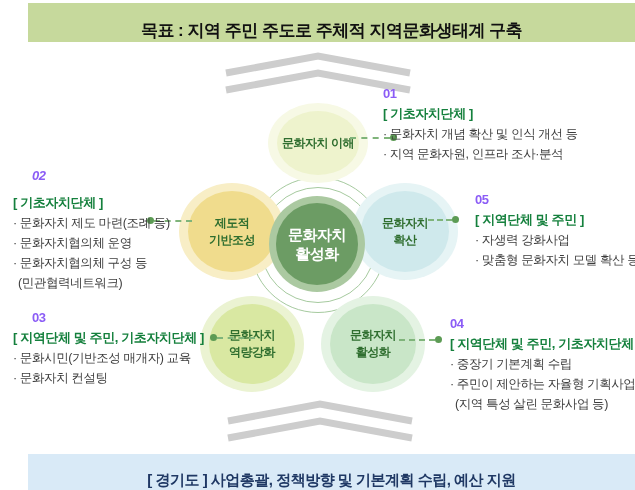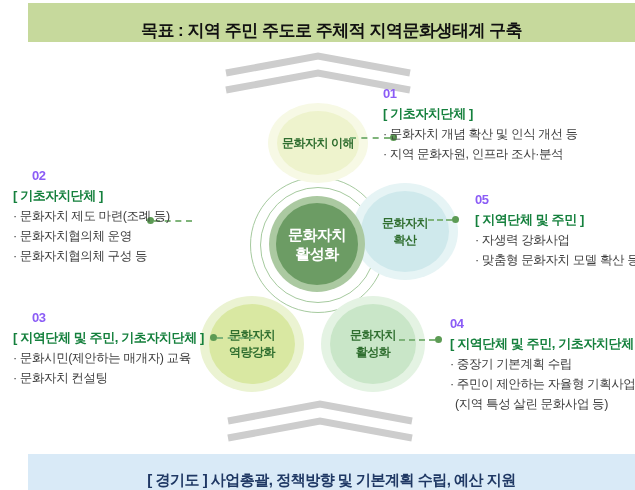--- a/index.html
+++ b/index.html
@@ -41,21 +41,21 @@
   #petal-br{left:321px;top:296px;width:104px;height:96px;background:#e4f3e3;}
   #petal-br .petal-in{background:#c9e6c8;}
   
   .conn{position:absolute;display:flex;align-items:center;}
   .dash{height:0;border-top:2px dashed #7fb47a;}
   .dot{width:7px;height:7px;border-radius:50%;background:#5c9b54;flex:0 0 auto;}
   
   .sec{position:absolute;white-space:nowrap;font-size:12.5px;color:#3d3d3d;line-height:20px;letter-spacing:-0.4px;}
   .sec .num{font-weight:bold;color:#8b5cf6;font-size:13px;}
   .sec .num.ind{margin-left:19px;}
-  .sec .num.gap{}
+  .sec .num.gap{margin-bottom:7px;font-style:italic;}
   .sec .hdr{font-weight:bold;color:#15803d;font-size:13px;}
   .sec .hdr .rest{font-weight:bold;text-align:center;}
   .sec .note{padding-left:5px;}
 </style>
 </head>
 <body>
 
 <div id="stage">
 
   <div class="bar" id="header-bar">
@@ -66,20 +66,26 @@
     <polyline points="1,21 93,4 185,21" fill="none" stroke="#cdcdcd" stroke-width="7"></polyline>
     <polyline points="1,38 93,21 185,38" fill="none" stroke="#cdcdcd" stroke-width="7"></polyline>
   </svg>
 
   <div class="ring" id="ring-outer"></div>
   <div class="ring" id="ring-inner"></div>
 
   <div class="petal" id="petal-top">
     <div class="petal-in">
       <span>문화자치 이해</span>
+    </div>
+  </div>
+  <div class="petal" id="petal-left">
+    <div class="petal-in">
+      <span>제도적</span>
+      <span>기반조성</span>
     </div>
   </div>
   <div class="petal" id="petal-right">
     <div class="petal-in">
       <span>문화자치</span>
       <span>확산</span>
     </div>
   </div>
   <div class="petal" id="petal-bl">
     <div class="petal-in">
@@ -128,26 +134,27 @@
     <div class="item">· 문화자치 개념 확산 및 인식 개선 등</div>
     <div class="item">· 지역 문화자원, 인프라 조사·분석</div>
   </div>
 
   <div class="sec" style="left:13px;top:166px">
     <div class="num ind gap">02</div>
     <div class="hdr"><span>[ 기초자치단체 ]</span><span class="rest"></span></div>
     <div class="item">· 문화자치 제도 마련(조례 등)</div>
     <div class="item">· 문화자치협의체 운영</div>
     <div class="item">· 문화자치협의체 구성 등</div>
+    <div class="item note">(민관협력네트워크)</div>
   </div>
 
   <div class="sec" style="left:13px;top:308px">
     <div class="num ind">03</div>
     <div class="hdr"><span>[ 지역단체 및 주민,</span><span class="rest"> 기초자치단체 ]</span></div>
-    <div class="item">· 문화시민(제안하는 매개자) 교육</div>
+    <div class="item">· 문화시민(기반조성 매개자) 교육</div>
     <div class="item">· 문화자치 컨설팅</div>
   </div>
 
   <div class="sec" style="left:450px;top:314px">
     <div class="num">04</div>
     <div class="hdr"><span>[ 지역단체 및 주민,</span><span class="rest"> 기초자치단체 ]</span></div>
     <div class="item">· 중장기 기본계획 수립</div>
     <div class="item">· 주민이 제안하는 자율형 기획사업 등</div>
     <div class="item note">(지역 특성 살린 문화사업 등)</div>
   </div>

